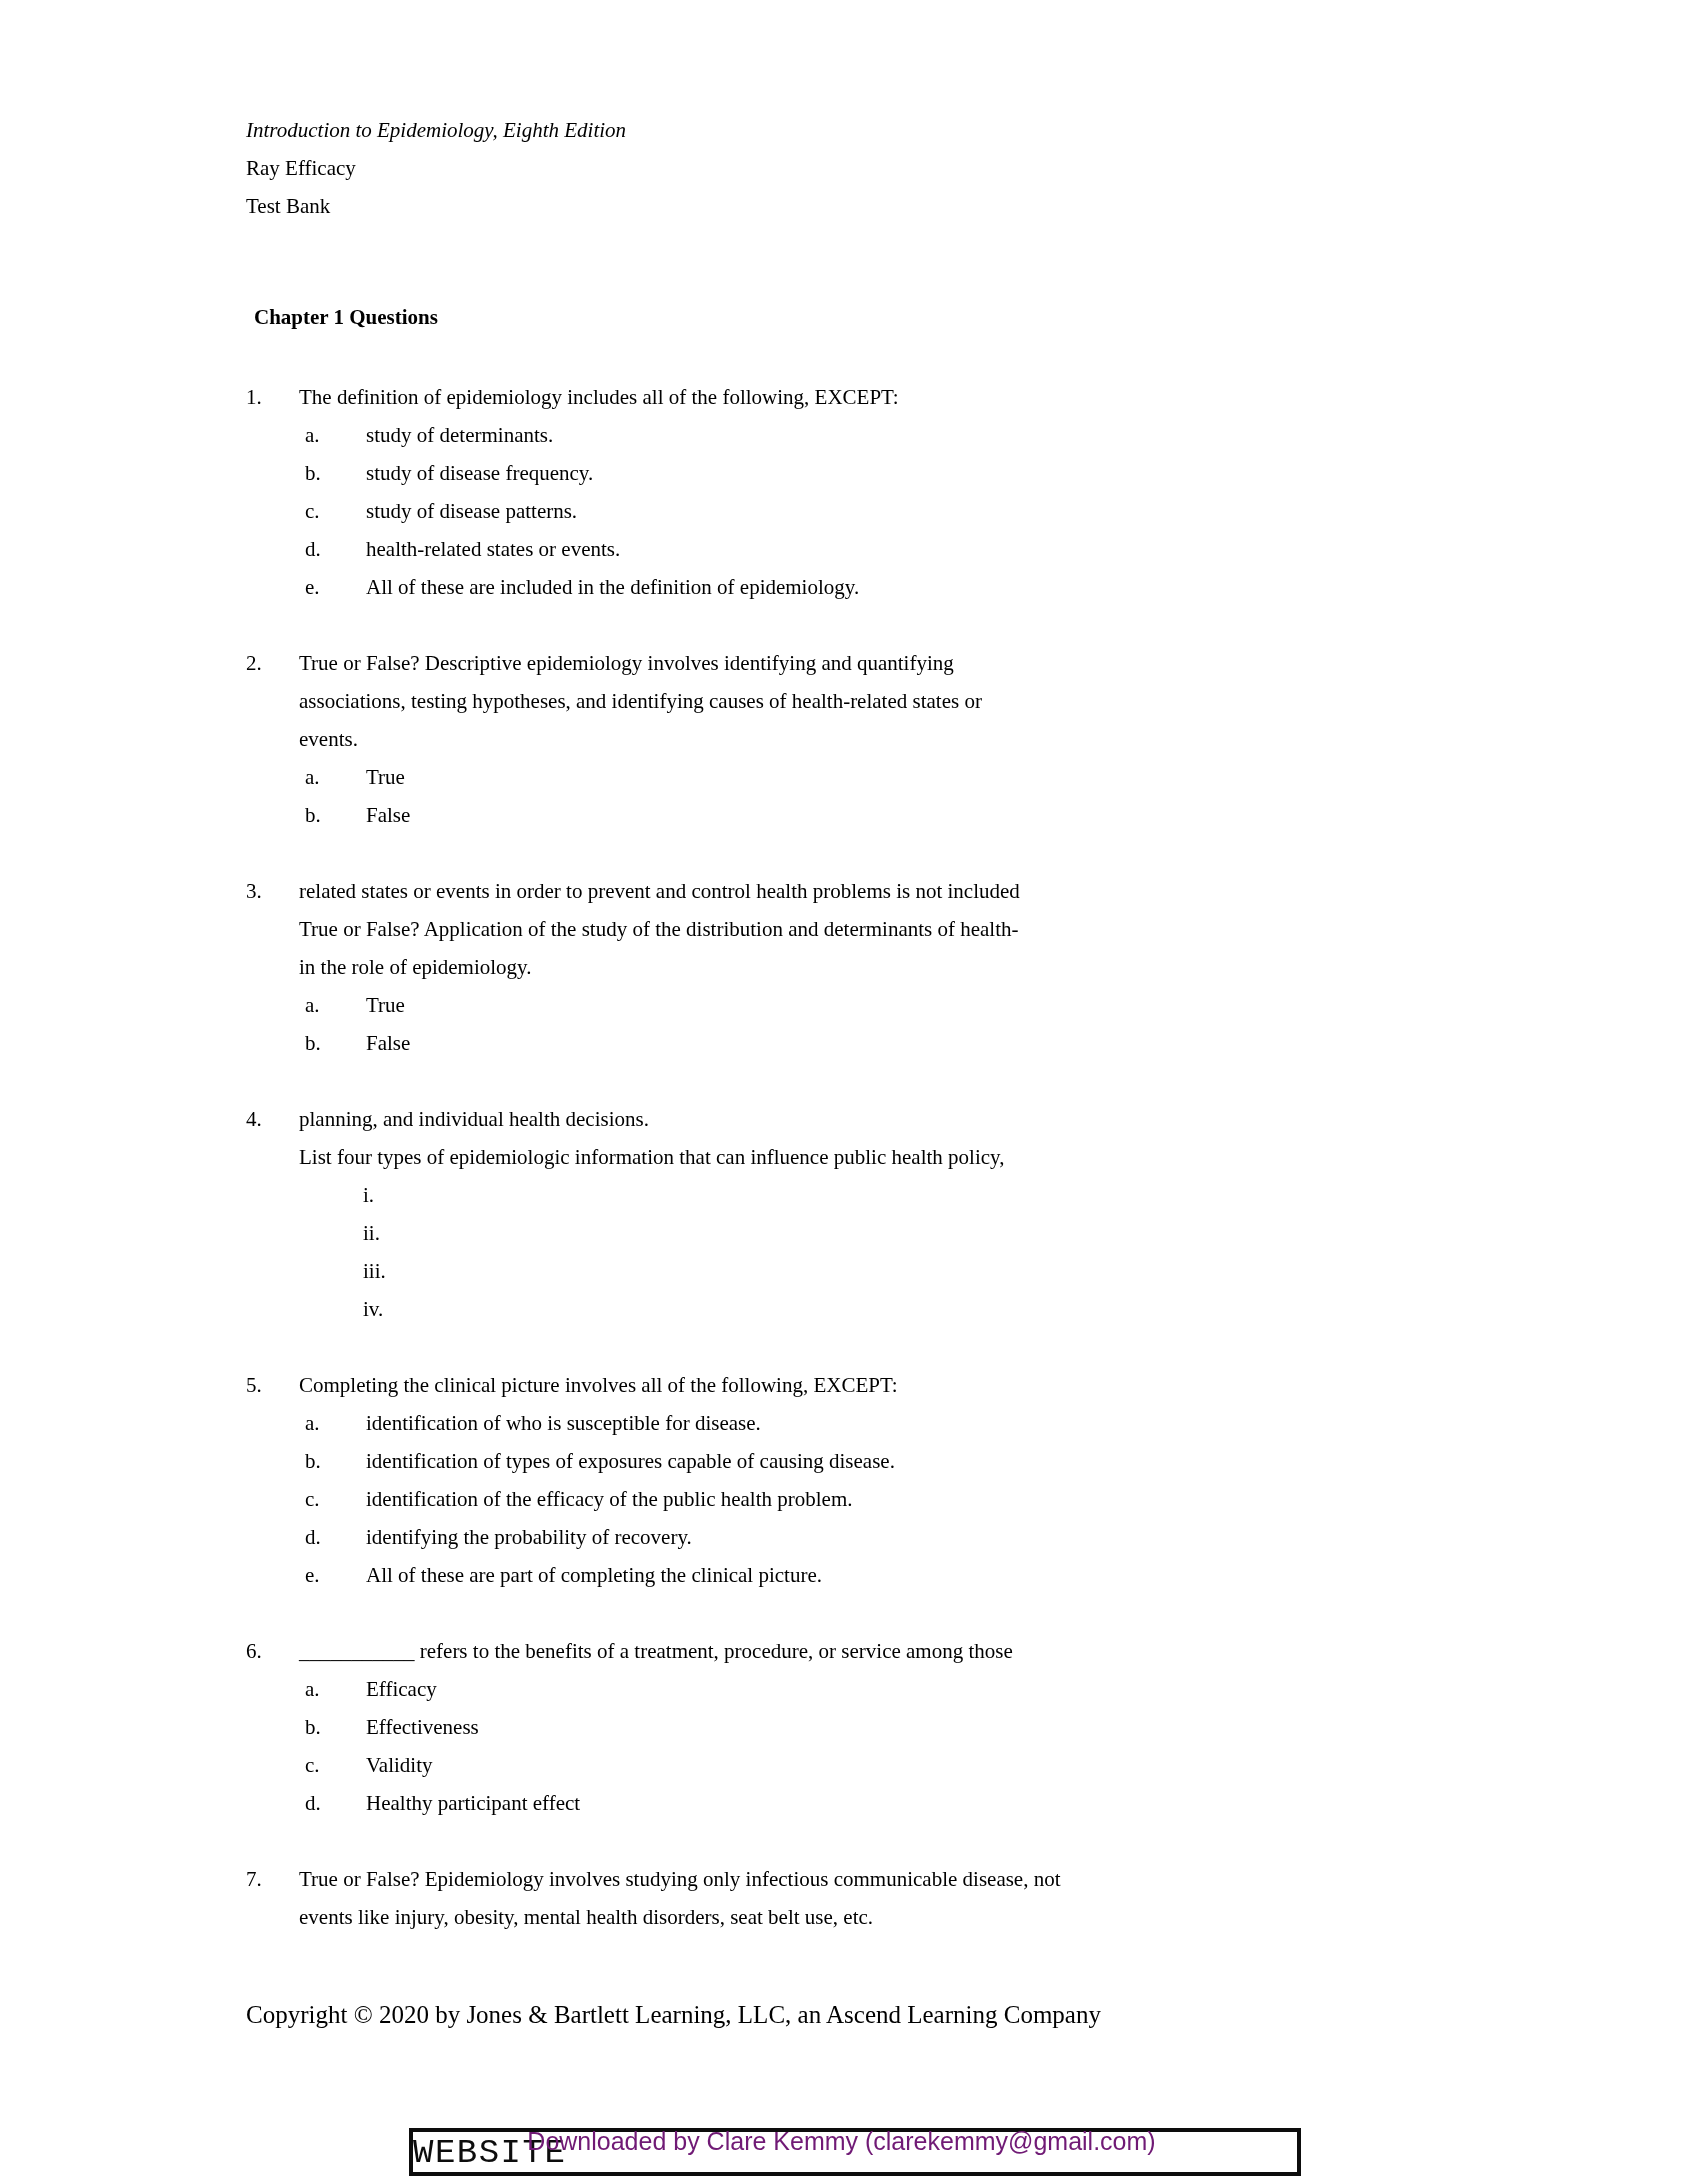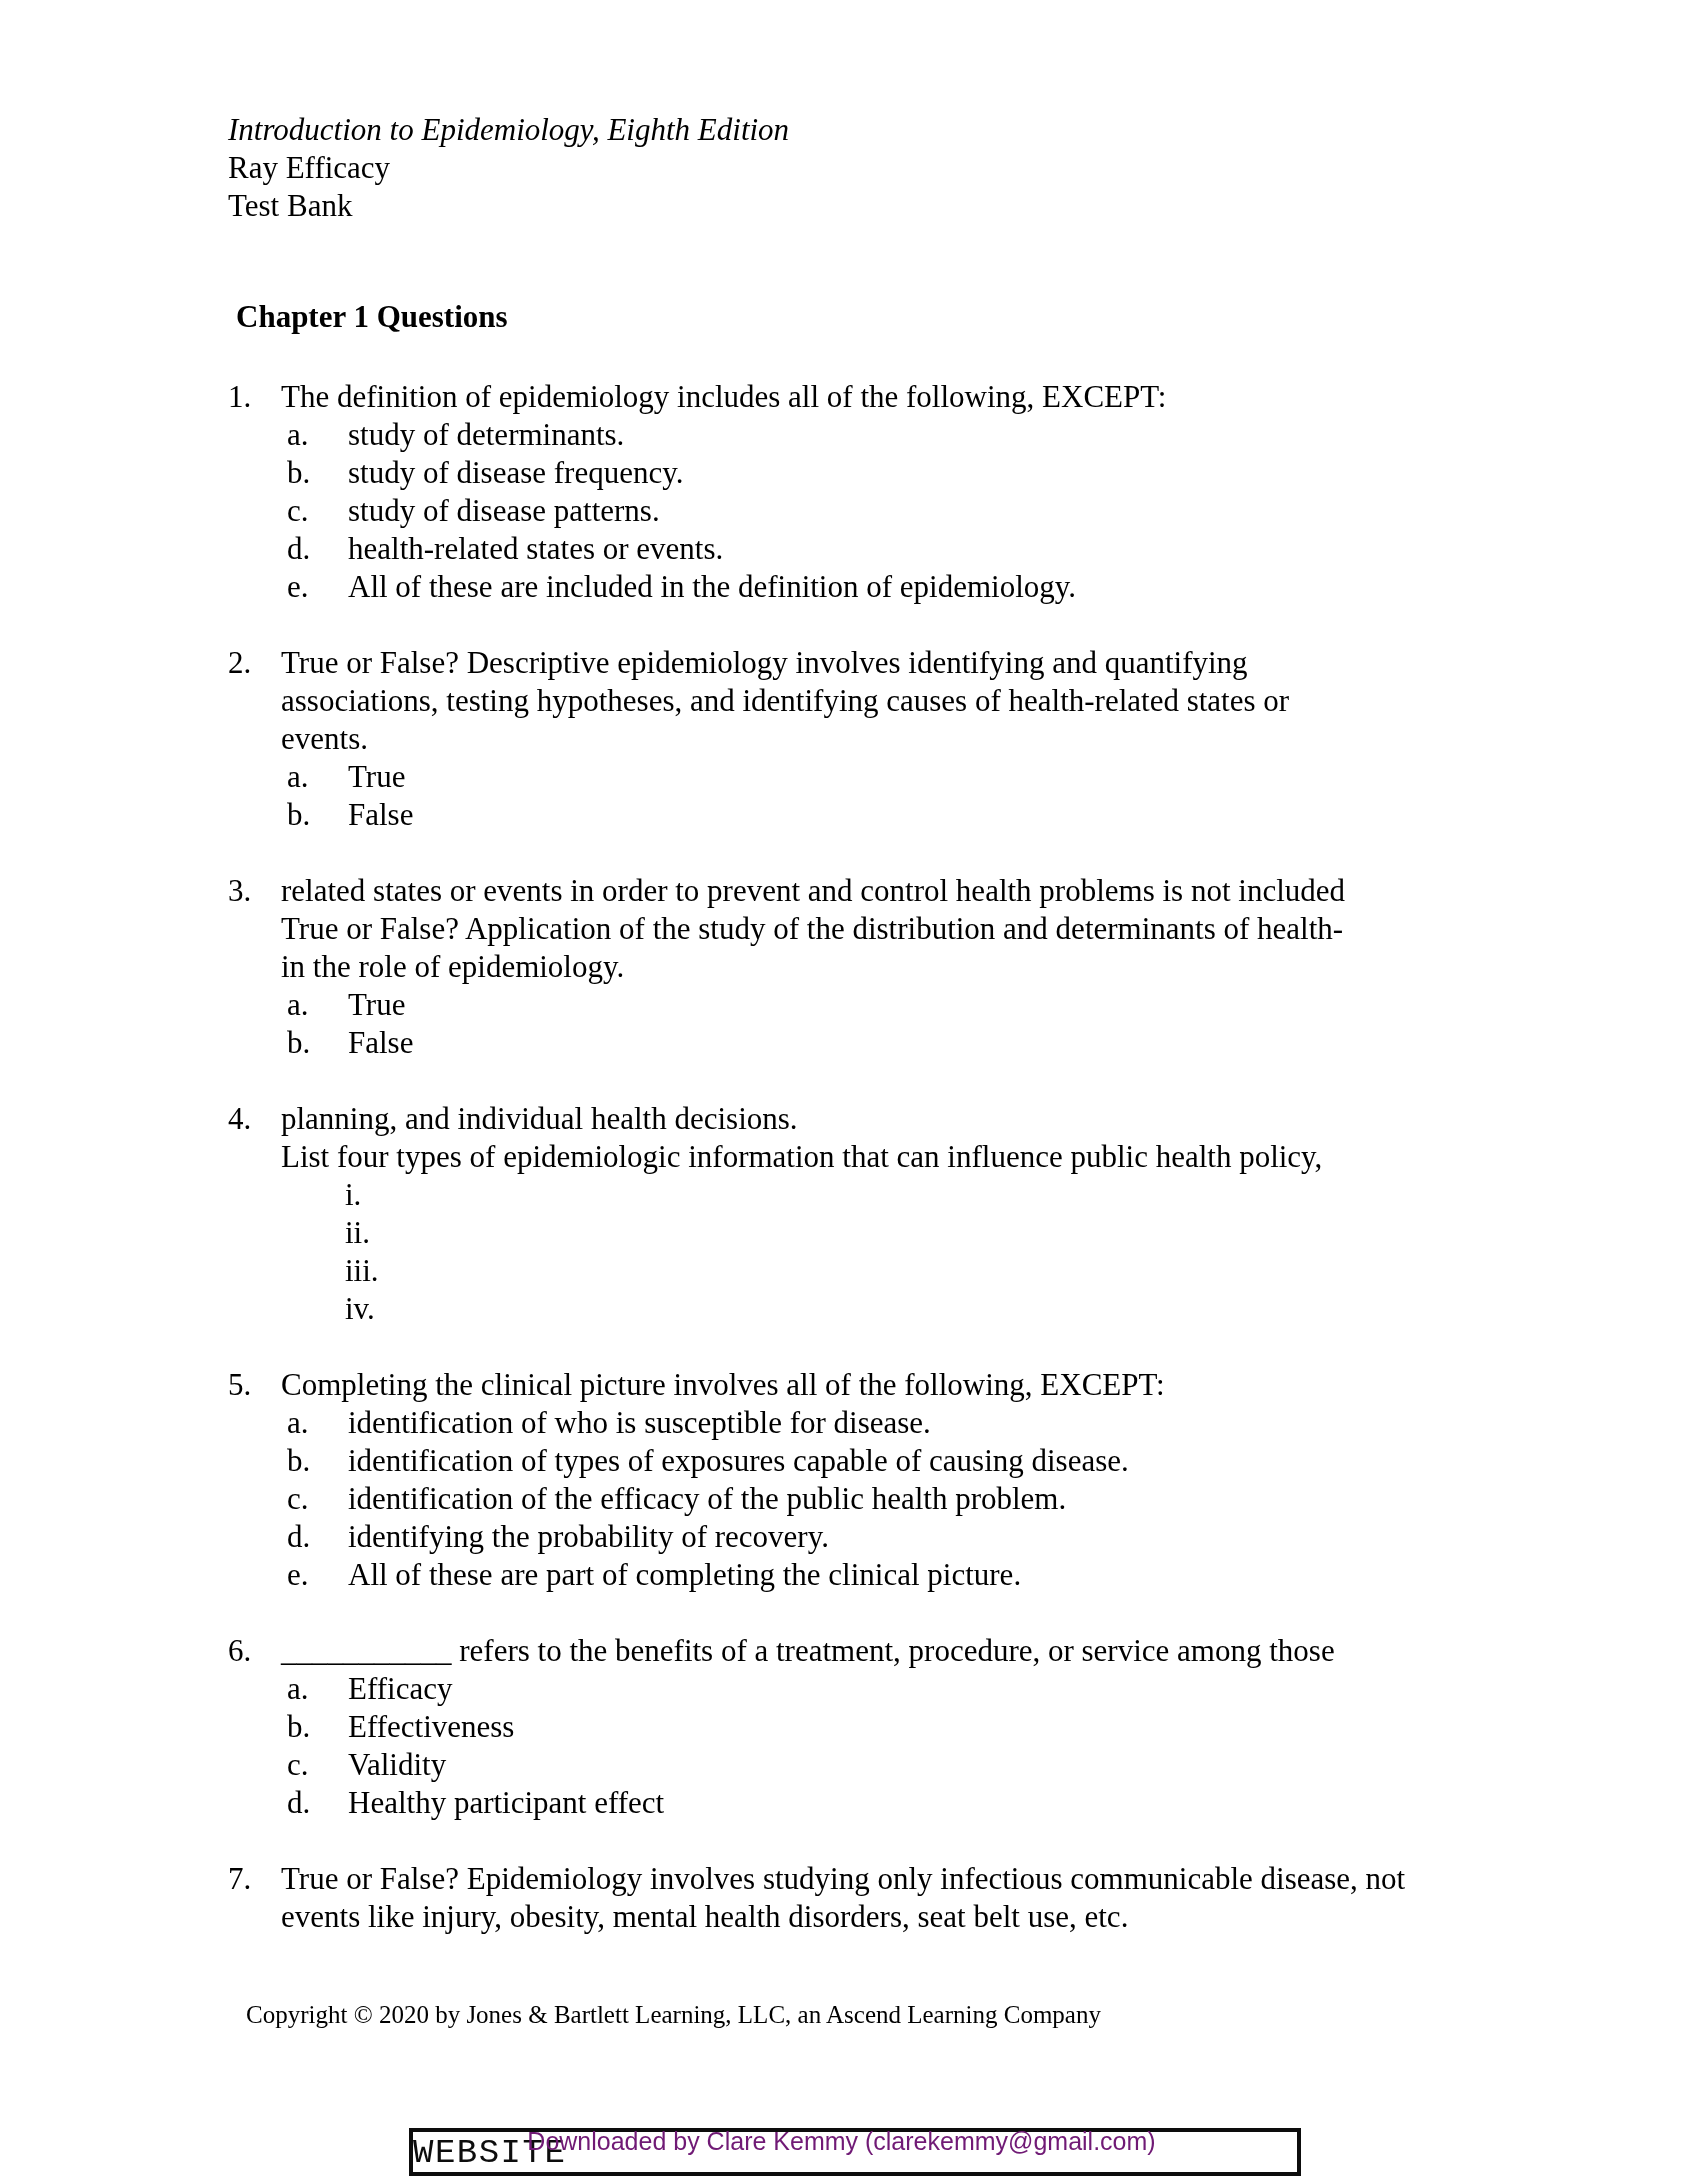--- a/index.html
+++ b/index.html
@@ -7,22 +7,22 @@
     position:relative;
     width:1683px;height:2178px;
     background:#ffffff;
     font-family:"Liberation Serif","DejaVu Serif",serif;
     color:#000;
     overflow:hidden;
     margin:0 auto;
   }
   .content{
     position:absolute;
-    left:228px;top:111px;
-    font-size:31px;line-height:38px;
+    left:246px;top:111px;
+    font-size:21px;line-height:38px;
     white-space:nowrap;
   }
   .doc-header div{line-height:38px;}
   .book-title{font-style:italic;}
   .chapter-heading{
     font-weight:bold;
     margin-top:73px;
     margin-left:8px;
   }
   .question{margin-top:38px;}

